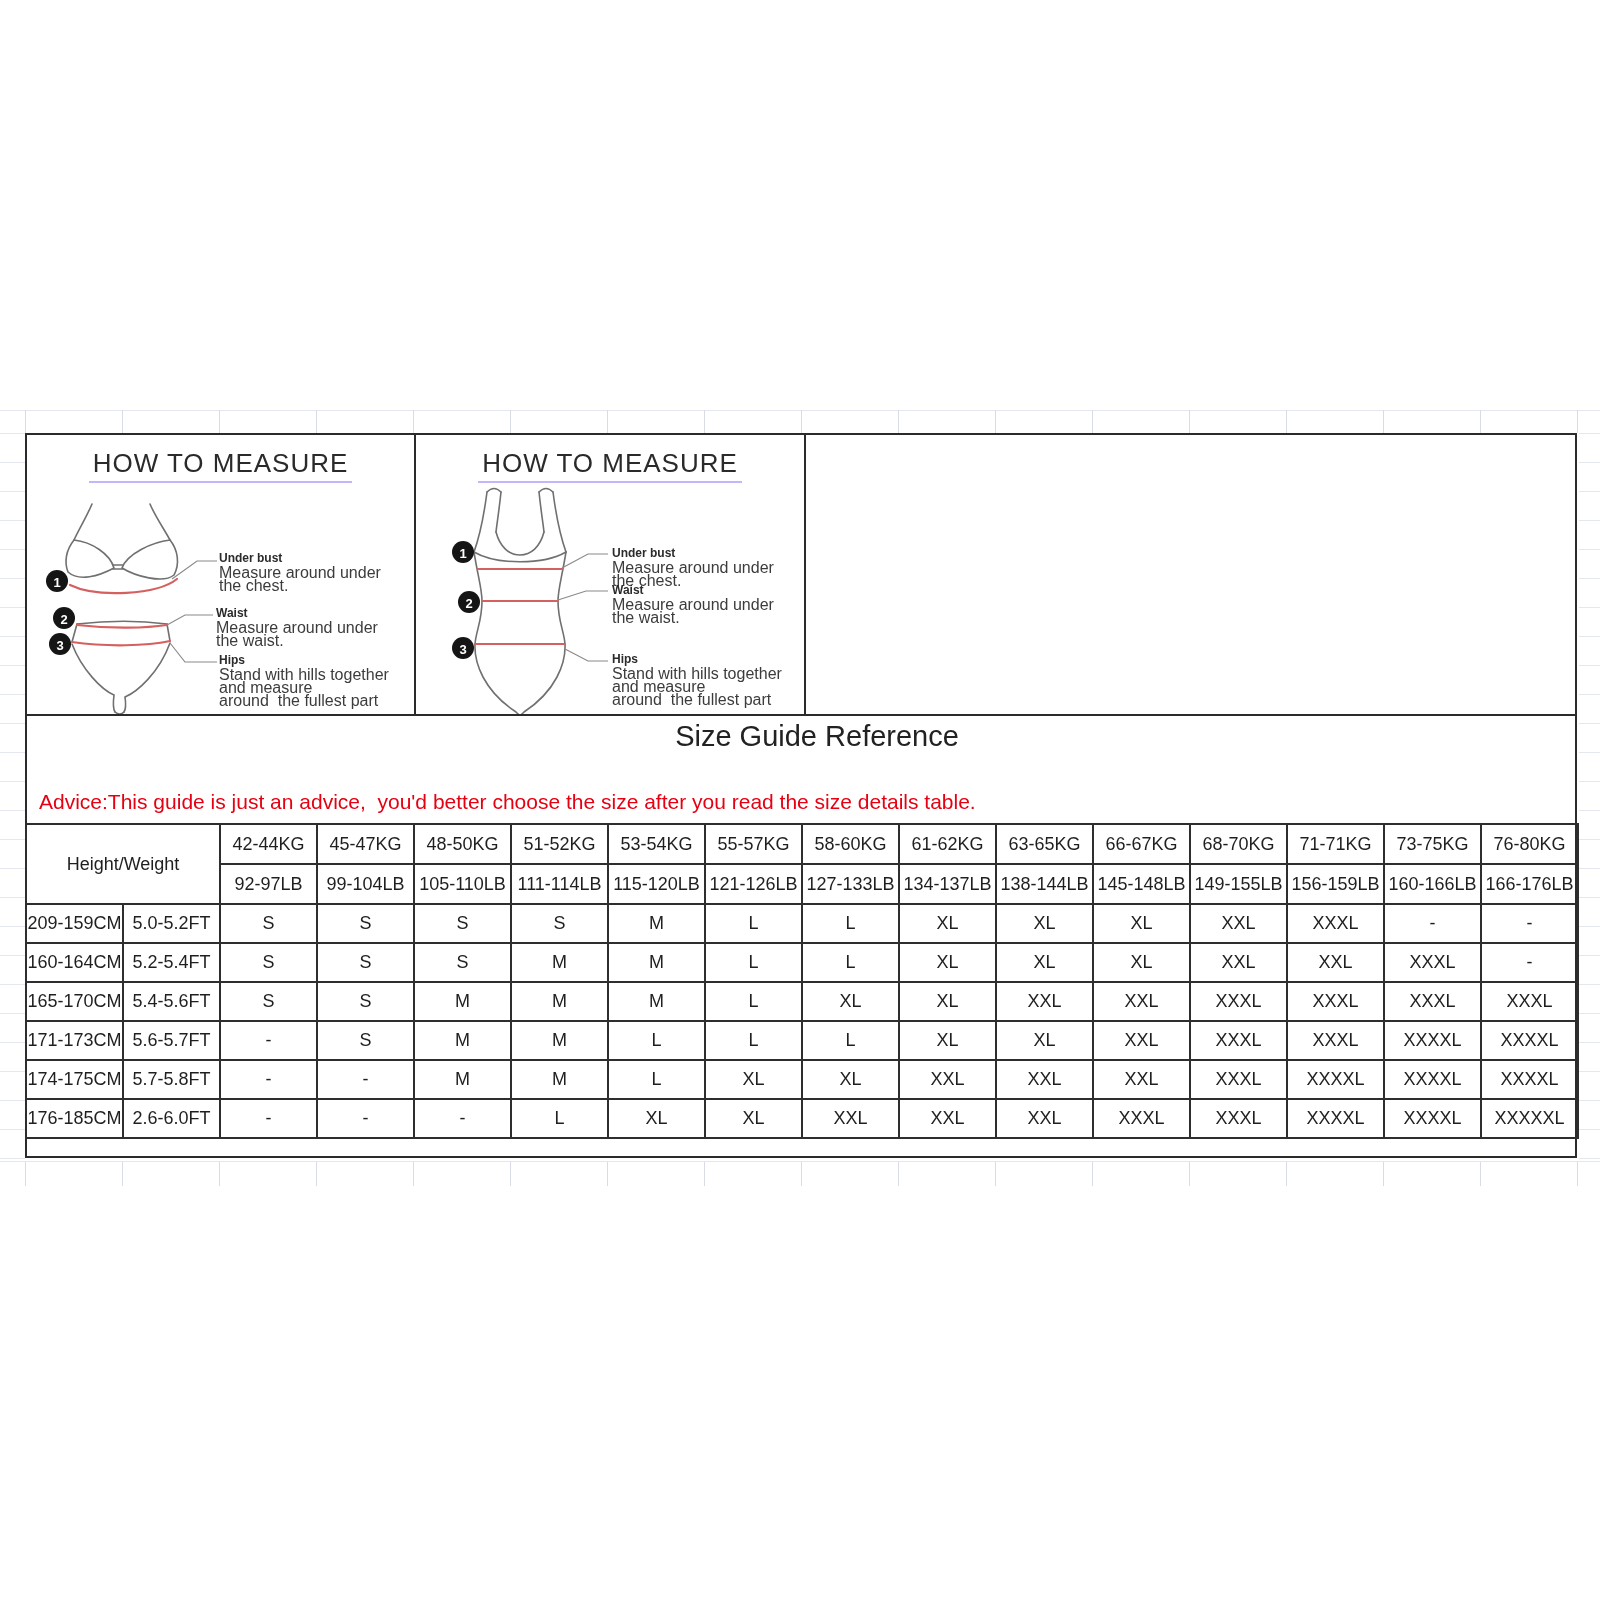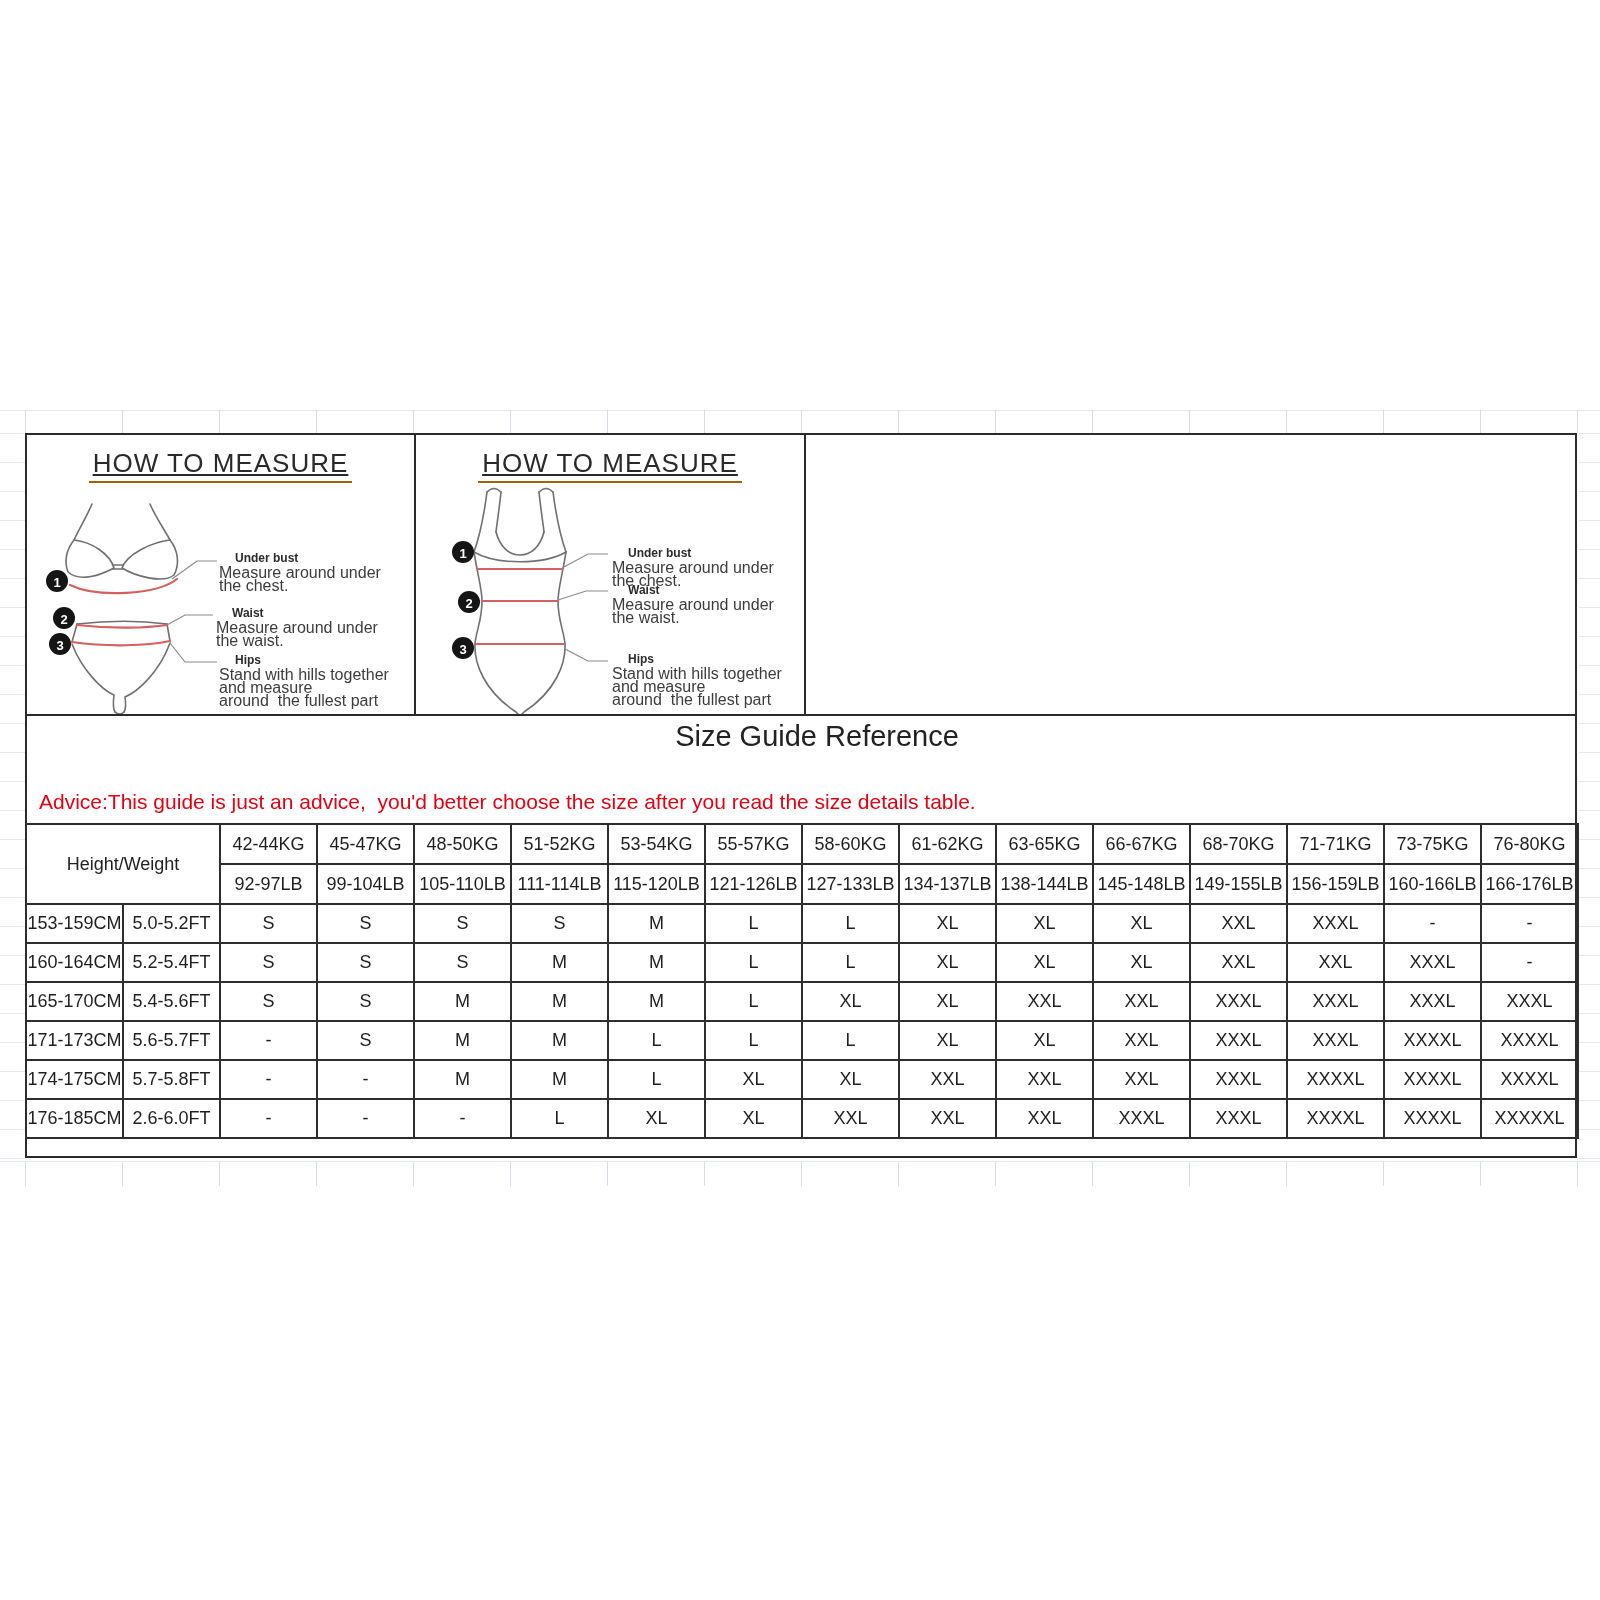--- a/index.html
+++ b/index.html
@@ -12,24 +12,24 @@
 
   
   .content{position:absolute;left:25px;top:433px;width:1552px;height:725px;background:#fff;
            border:2px solid #2b2b2b;box-sizing:border-box;}
   .vsep{position:absolute;top:0;width:2px;height:279px;background:#2b2b2b;}
   .hsep{position:absolute;left:0;top:279px;width:1548px;height:2px;background:#2b2b2b;}
 
   .panel{position:absolute;top:0;height:279px;}
   .panel-title{position:absolute;top:13px;left:0;width:100%;text-align:center;}
   .panel-title span{display:inline-block;font-size:26px;letter-spacing:1px;color:#2a2a2a;
-                    border-bottom:2px solid #a16207;padding:0 4px 2px 4px;text-decoration:underline;}
+                    border-bottom:2px solid #c4b5fd;padding:0 4px 2px 4px;}
   .panel svg{position:absolute;left:0;top:0;}
   .step-label{position:absolute;width:185px;line-height:14px;}
-  .step-name{font-size:12px;font-weight:bold;color:#2b2b2b;margin-left:16px;}
+  .step-name{font-size:12px;font-weight:bold;color:#2b2b2b;}
   .step-desc{font-size:16px;color:#3c3c3c;line-height:13px;margin-top:1px;white-space:pre-wrap;}
 
   .sg-title{position:absolute;left:16px;width:100%;top:285px;text-align:center;font-size:29px;color:#222;}
   .sg-sub{position:absolute;left:0;width:100%;top:328px;text-align:center;font-size:21px;color:#1f1f1f;white-space:pre;}
   .sg-advice{position:absolute;left:12px;width:100%;top:355px;text-align:left;font-size:21px;white-space:pre;}
 
   table.size-table{position:absolute;left:-2px;top:388px;width:1552px;border-collapse:collapse;table-layout:fixed;}
   table.size-table th,table.size-table td{border:2px solid #2e2e2e;text-align:center;vertical-align:middle;
       font-size:18px;font-weight:normal;color:#1f1f1f;padding:0;overflow:hidden;}
   table.size-table thead tr{height:40px;}
@@ -230,21 +230,21 @@
             <th>138-144LB</th>
             <th>145-148LB</th>
             <th>149-155LB</th>
             <th>156-159LB</th>
             <th>160-166LB</th>
             <th>166-176LB</th>
           </tr>
         </thead>
       <tbody>
           <tr>
-            <td>153-159CM</td>
+            <td>209-159CM</td>
             <td>5.0-5.2FT</td>
             <td>S</td>
             <td>S</td>
             <td>S</td>
             <td>S</td>
             <td>M</td>
             <td>L</td>
             <td>L</td>
             <td>XL</td>
             <td>XL</td>

